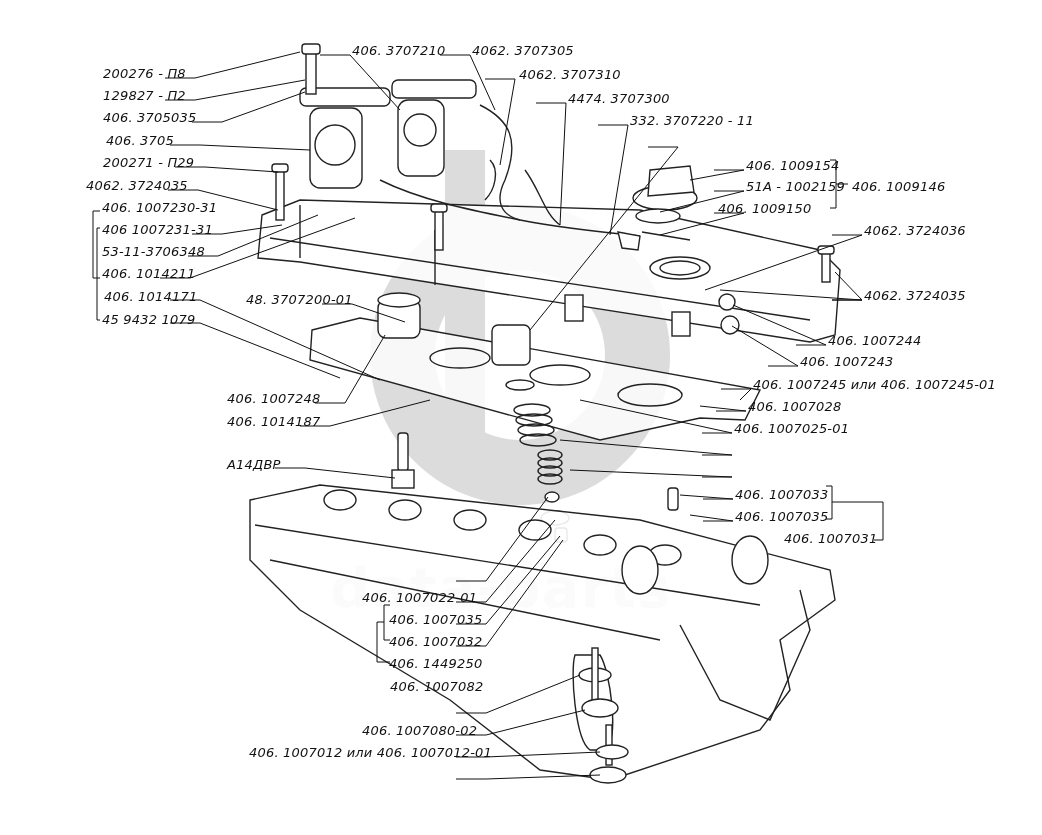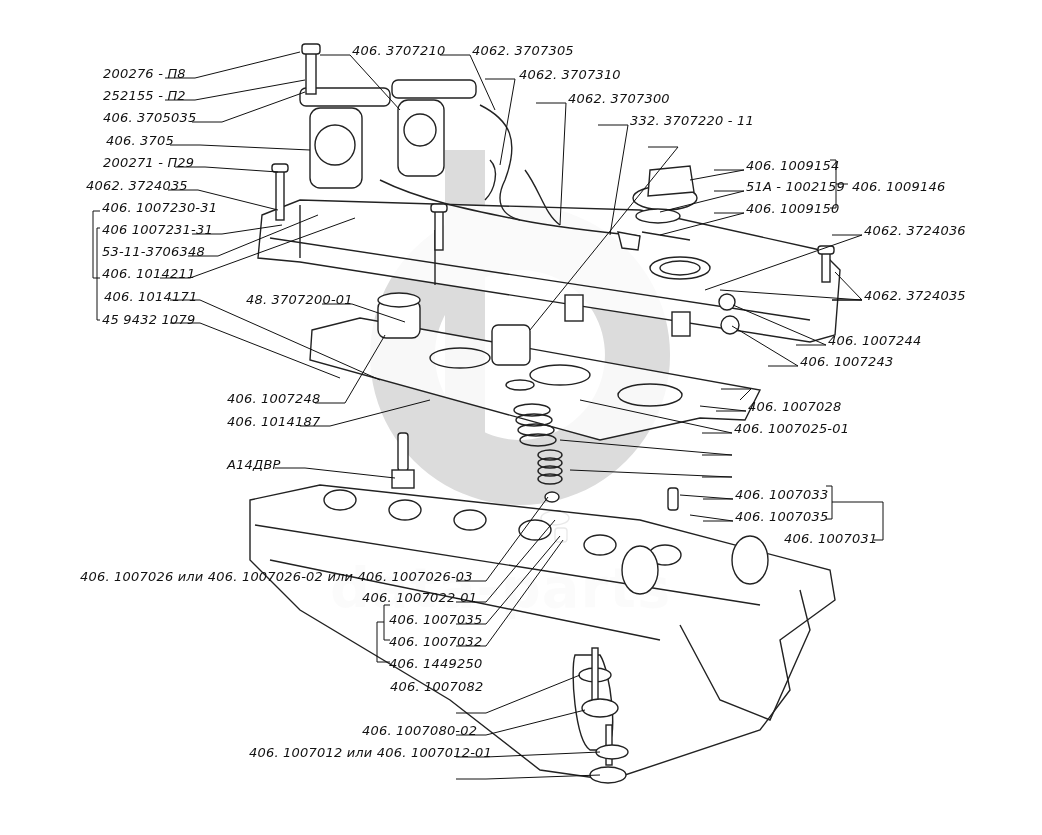--- a/index.html
+++ b/index.html
@@ -184,57 +184,57 @@
       <path class="ln" d="M830 160 L836 160 L836 208 L830 208"></path>
       <path class="ln" d="M836 184 L848 184"></path>
       <path class="ln" d="M826 486 L832 486 L832 519 L826 519"></path>
       <path class="ln" d="M832 502 L883 502 L883 540 L874 540"></path>
       <path class="ln" d="M390 605 L384 605 L384 640 L390 640"></path>
       <path class="ln" d="M384 622 L377 622 L377 662 L390 662"></path>
     </g>
   </svg>
 
   <div class="lbl" style="left:103px;top:66px">200276 - П8</div>
-  <div class="lbl" style="left:103px;top:88px">252155 - П2</div>
+  <div class="lbl" style="left:103px;top:88px">129827 - П2</div>
   <div class="lbl" style="left:103px;top:110px">406. 3705035</div>
   <div class="lbl" style="left:106px;top:133px">406. 3705</div>
   <div class="lbl" style="left:103px;top:155px">200271 - П29</div>
   <div class="lbl" style="left:86px;top:178px">4062. 3724035</div>
   <div class="lbl" style="left:102px;top:200px">406. 1007230-31</div>
   <div class="lbl" style="left:102px;top:222px">406 1007231-31</div>
   <div class="lbl" style="left:102px;top:244px">53-11-3706348</div>
   <div class="lbl" style="left:102px;top:266px">406. 1014211</div>
   <div class="lbl" style="left:104px;top:289px">406. 1014171</div>
   <div class="lbl" style="left:102px;top:312px">45 9432 1079</div>
 
   <div class="lbl" style="left:352px;top:43px">406. 3707210</div>
   <div class="lbl" style="left:472px;top:43px">4062. 3707305</div>
   <div class="lbl" style="left:519px;top:67px">4062. 3707310</div>
-  <div class="lbl" style="left:568px;top:91px">4062. 3707300</div>
+  <div class="lbl" style="left:568px;top:91px">4474. 3707300</div>
   <div class="lbl" style="left:630px;top:113px">332. 3707220 - 11</div>
   <div class="lbl" style="left:746px;top:158px">406. 1009154</div>
   <div class="lbl" style="left:746px;top:179px">51A - 1002159</div>
-  <div class="lbl" style="left:746px;top:201px">406. 1009150</div>
+  <div class="lbl" style="left:718px;top:201px">406. 1009150</div>
   <div class="lbl" style="left:852px;top:179px">406. 1009146</div>
   <div class="lbl" style="left:864px;top:223px">4062. 3724036</div>
   <div class="lbl" style="left:864px;top:288px">4062. 3724035</div>
   <div class="lbl" style="left:828px;top:333px">406. 1007244</div>
   <div class="lbl" style="left:800px;top:354px">406. 1007243</div>
 
   <div class="lbl" style="left:246px;top:292px">48. 3707200-01</div>
   <div class="lbl" style="left:227px;top:391px">406. 1007248</div>
   <div class="lbl" style="left:227px;top:414px">406. 1014187</div>
+  <div class="lbl" style="left:753px;top:377px">406. 1007245 или 406. 1007245-01</div>
   <div class="lbl" style="left:748px;top:399px">406. 1007028</div>
   <div class="lbl" style="left:734px;top:421px">406. 1007025-01</div>
   <div class="lbl" style="left:227px;top:457px">А14ДВР</div>
   <div class="lbl" style="left:735px;top:487px">406. 1007033</div>
   <div class="lbl" style="left:735px;top:509px">406. 1007035</div>
   <div class="lbl" style="left:784px;top:531px">406. 1007031</div>
 
-  <div class="lbl" style="left:80px;top:569px">406. 1007026 или 406. 1007026-02 или 406. 1007026-03</div>
   <div class="lbl" style="left:362px;top:590px">406. 1007022-01</div>
   <div class="lbl" style="left:389px;top:612px">406. 1007035</div>
   <div class="lbl" style="left:389px;top:634px">406. 1007032</div>
   <div class="lbl" style="left:389px;top:656px">406. 1449250</div>
   <div class="lbl" style="left:390px;top:679px">406. 1007082</div>
   <div class="lbl" style="left:362px;top:723px">406. 1007080-02</div>
   <div class="lbl" style="left:249px;top:745px">406. 1007012 или 406. 1007012-01</div>
 </div>
 
 </body></html>

